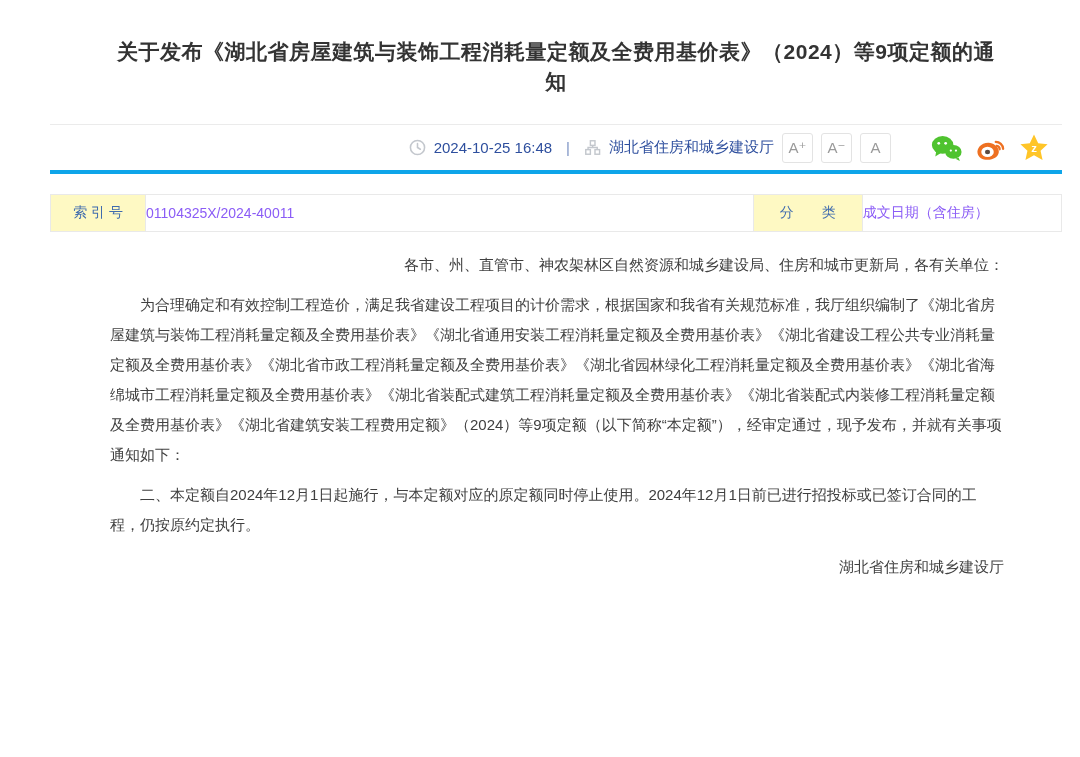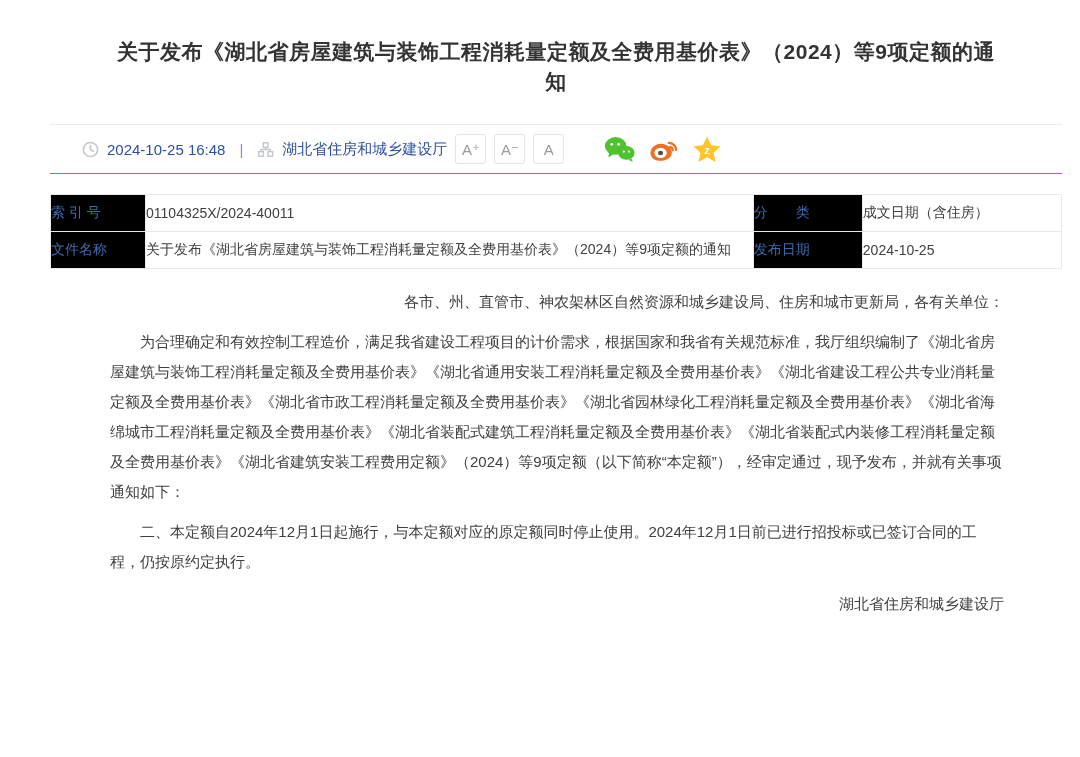--- a/index.html
+++ b/index.html
@@ -18,22 +18,22 @@
     text-align:center;
     font-size:21px; font-weight:bold; color:#333;
     line-height:30px;
     letter-spacing:0.5px;
   }
 
   
   .meta-bar {
     height:50px;
     border-top:1px solid #ebebeb;
-    border-bottom:1px solid #0ea5e9;
-    display:flex; align-items:center; justify-content:flex-start;
+    border-bottom:4px solid #0ea5e9;
+    display:flex; align-items:center; justify-content:flex-end;
     padding:0 14px 0 32px;
   }
   .meta-left { display:flex; align-items:center; font-size:15px; color:#2e4f9e; }
   .meta-left .micon { display:flex; align-items:center; margin-right:8px; }
   .meta-sep { margin:0 14px; color:#7c93c4; }
   .meta-src-icon { display:flex; align-items:center; margin-right:8px; }
   .meta-link { color:#2e4f9e; text-decoration:none; cursor:pointer; }
 
   .meta-right { display:flex; align-items:center; }
   .font-btn {
@@ -47,24 +47,24 @@
   .share-group { display:flex; align-items:center; margin-left:26px; }
   .share-icon { margin-left:14px; cursor:pointer; display:flex; align-items:center; }
 
   
   table.info {
     width:100%; border-collapse:collapse; margin-top:20px;
     table-layout:fixed; font-size:14px;
   }
   table.info td { border:1px solid #e9e9e9; height:37px; padding:0; }
   td.lbl {
-    background:#000000; color:#3f6bae; 
+    background:#fef9c3; color:#3f6bae; text-align:center;
     white-space:pre; font-size:14px;
   }
-  td.val { padding-left:16px; color:#404040; }
+  td.val { padding-left:16px; color:#8b5cf6; }
   col.c-lbl1 { width:9.4%; }
   col.c-val1 { width:60.1%; }
   col.c-lbl2 { width:10.8%; }
   col.c-val2 { width:19.7%; }
 
   
   .doc-body { padding:18px 58px 0 60px; font-size:15px; color:#404040; }
   .doc-body p { margin:10px 0 0 0; line-height:30px; }
   .doc-body p.first { margin-top:0;text-align:right; }
   .doc-body p.indent { text-indent:2em; }
@@ -142,26 +142,20 @@
         <col class="c-lbl2">
         <col class="c-val2">
     </colgroup>
     <tbody>
       <tr>
         <td class="lbl">索 引 号</td>
         <td class="val">01104325X/2024-40011</td>
         <td class="lbl">分　　类</td>
         <td class="val">成文日期（含住房）</td>
       </tr>
-      <tr>
-        <td class="lbl">文件名称</td>
-        <td class="val">关于发布《湖北省房屋建筑与装饰工程消耗量定额及全费用基价表》（2024）等9项定额的通知</td>
-        <td class="lbl">发布日期</td>
-        <td class="val">2024-10-25</td>
-      </tr>
     </tbody>
   </table>
 
   <div class="doc-body">
     <p class="first">各市、州、直管市、神农架林区自然资源和城乡建设局、住房和城市更新局，各有关单位：</p>
     <p class="indent">为合理确定和有效控制工程造价，满足我省建设工程项目的计价需求，根据国家和我省有关规范标准，我厅组织编制了《湖北省房屋建筑与装饰工程消耗量定额及全费用基价表》《湖北省通用安装工程消耗量定额及全费用基价表》《湖北省建设工程公共专业消耗量定额及全费用基价表》《湖北省市政工程消耗量定额及全费用基价表》《湖北省园林绿化工程消耗量定额及全费用基价表》《湖北省海绵城市工程消耗量定额及全费用基价表》《湖北省装配式建筑工程消耗量定额及全费用基价表》《湖北省装配式内装修工程消耗量定额及全费用基价表》《湖北省建筑安装工程费用定额》（2024）等9项定额（以下简称“本定额”），经审定通过，现予发布，并就有关事项通知如下：</p>
     <p class="indent">二、本定额自2024年12月1日起施行，与本定额对应的原定额同时停止使用。2024年12月1日前已进行招投标或已签订合同的工程，仍按原约定执行。</p>
     <div class="signature">湖北省住房和城乡建设厅</div>
 
   </div>

